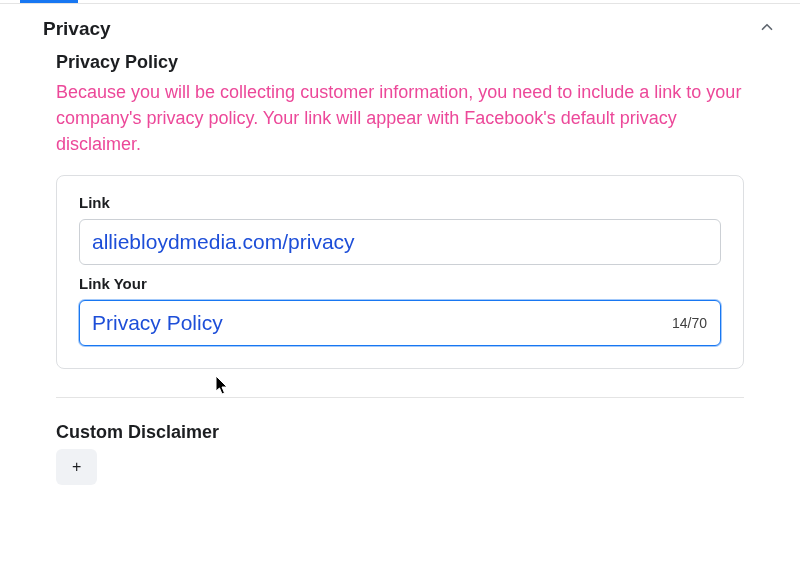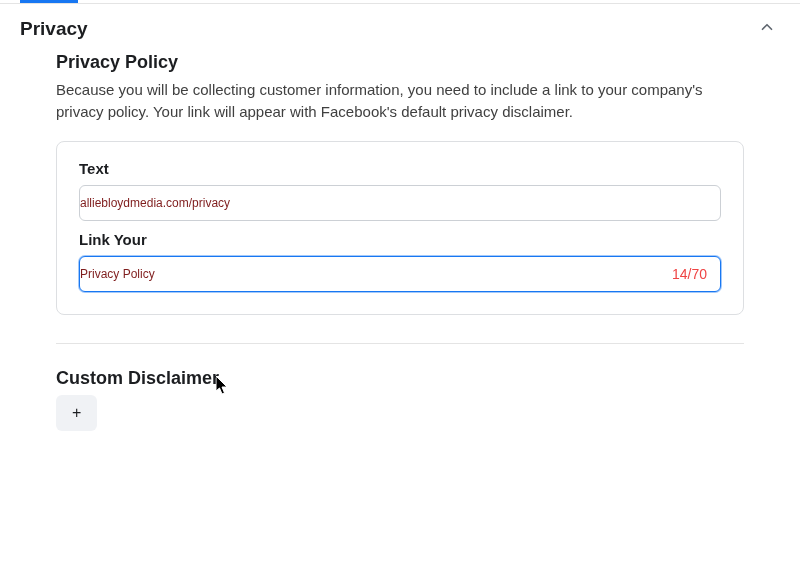--- a/index.html
+++ b/index.html
@@ -21,43 +21,43 @@
       width: 58px;
       margin-left: 20px;
     }
     .top-divider {
       border-bottom: 1px solid #e4e4e4;
       margin-top: 0;
     }
     .section-header {
       display: flex;
       justify-content: space-between;
-      padding: 14px 24px 12px 20px;
+      padding: 14px 24px 12px 43px;
     }
     .section-title {
       font-size: 19px;
       font-weight: 700;
       color: #1c1e21;
     }
     .chevron {
       color: #606770;
       cursor: pointer;
     }
     .content {
       padding: 0 56px 0 56px;
     }
     .subsection-title {
       font-size: 18px;
       font-weight: 700;
       color: #1c1e21;
       margin-bottom: 6px;
     }
     .subsection-desc {
-      font-size: 15px;
-      color: #404040;
+      font-size: 18px;
+      color: #ec4899;
       line-height: 1.45;
       margin-bottom: 18px;
     }
     .card {
       border: 1px solid #dddfe2;
       border-radius: 8px;
       padding: 18px 22px 22px 22px;
       margin-bottom: 28px;
     }
     .field-label {
@@ -71,35 +71,35 @@
     }
     .input-wrap {
       position: relative;
       display: flex;
       align-items: center;
     }
     .text-input {
       width: 100%;
       border: 1px solid #ccd0d5;
       border-radius: 6px;
-      padding: 10px 0;
-      font-size: 12px;
-      color: #7f1d1d;
+      padding: 10px 12px;
+      font-size: 21px;
+      color: #1d4ed8;
       font-family: inherit;
       outline: none;
     }
     .text-input.focused {
       border: 1px solid #1877f2;
       box-shadow: 0 0 0 1px rgba(24,119,242,0.4);
     }
     .counter {
       position: absolute;
       right: 14px;
       font-size: 14px;
-      color: #ef4444;
+      color: #404040;
       pointer-events: none;
     }
     .hr {
       border: none;
       border-top: 1px solid #e4e4e4;
       margin: 0 0 24px 0;
     }
     .add-button {
       display: inline-flex;
       align-items: center;
@@ -140,21 +140,21 @@
     </svg>
   </div>
 </div>
 
 <div class="content">
   <div class="subsection-title">Privacy Policy</div>
   <div class="subsection-desc">Because you will be collecting customer information, you need to include a link to your company's privacy policy. Your link will appear with Facebook's default privacy disclaimer.</div>
 
   <div class="card">
     <div class="field-group">
-      <div class="field-label">Text</div>
+      <div class="field-label">Link</div>
       <div class="input-wrap">
         <input type="text" class="text-input" value="alliebloydmedia.com/privacy" style="">
       </div>
     </div>
     <div class="field-group" style="margin-bottom:0">
       <div class="field-label">Link Your</div>
       <div class="input-wrap">
         <input type="text" class="text-input focused" style="padding-right: 64px;" value="Privacy Policy">
         <span class="counter">14/70</span>
       </div>

